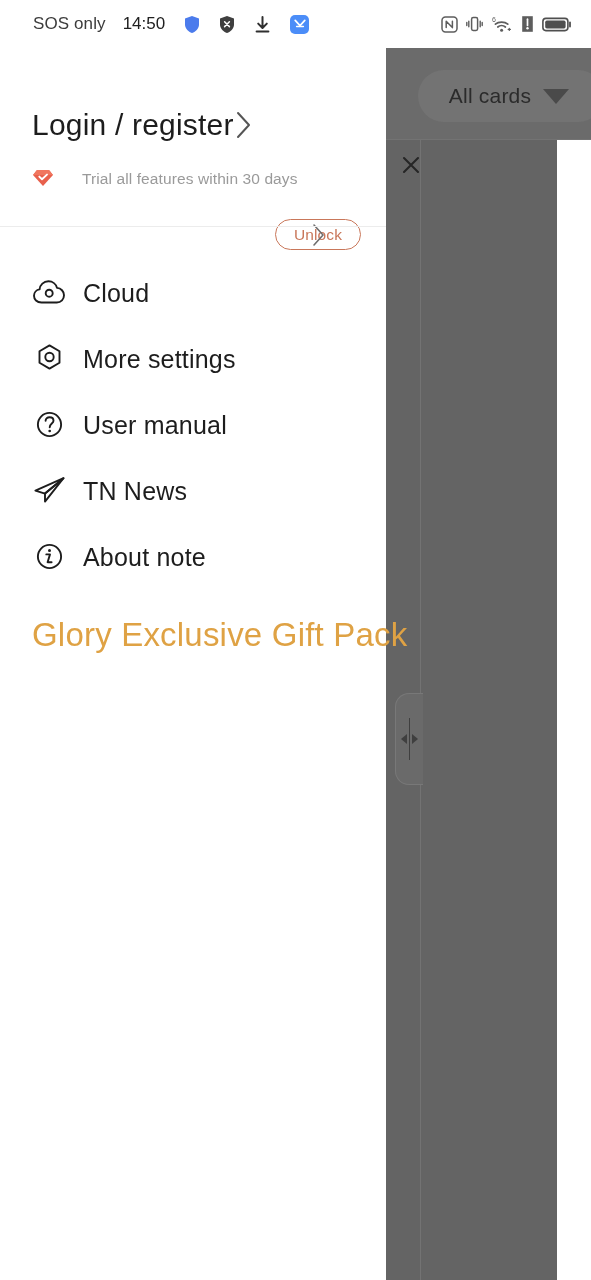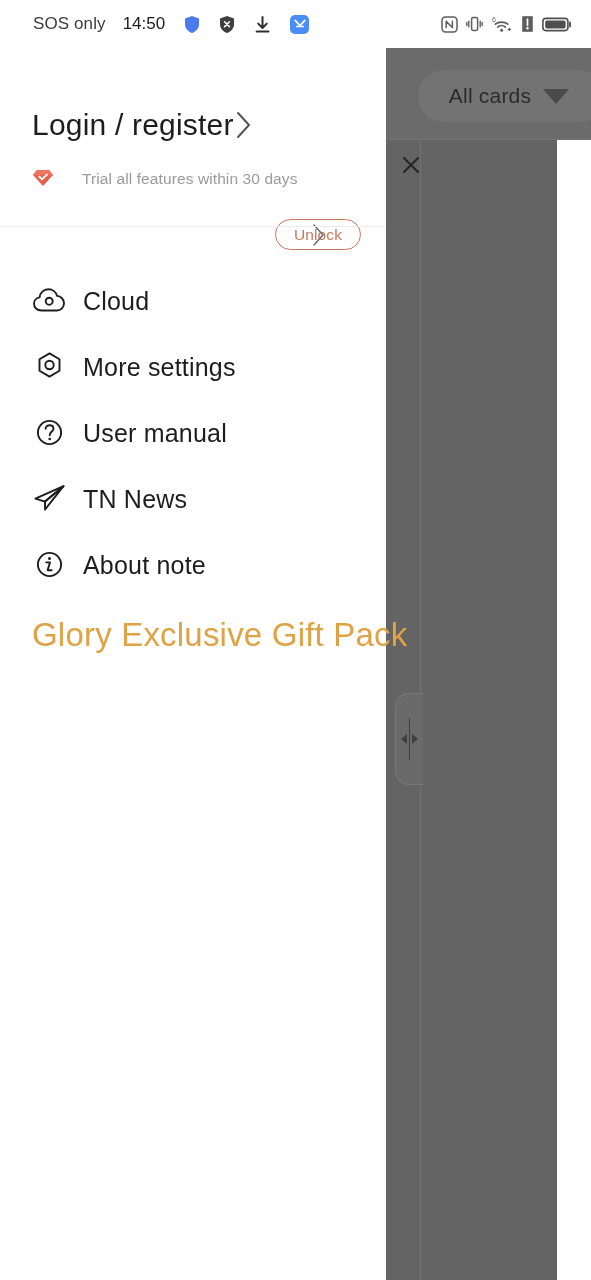--- a/index.html
+++ b/index.html
@@ -70,21 +70,21 @@
     color:#c9775a;font-size:15.5px;letter-spacing:.1px;
   }
   .unlock-chev{
     position:absolute;left:310px;top:174px;
   }
   .divider{
     position:absolute;left:0;top:226px;width:386px;height:1px;background:#ececec;
   }
 
   
-  .menu{position:absolute;left:0;top:232px;width:386px;}
+  .menu{position:absolute;left:0;top:224px;width:386px;}
   .menu-item{
     position:relative;height:66px;display:flex;align-items:center;
     padding-left:32px;box-sizing:border-box;
   }
   .menu-ico{
     width:38px;min-width:38px;display:flex;align-items:center;justify-content:flex-start;
   }
   .menu-label{
     font-size:25px;color:#1d1d1d;font-weight:400;letter-spacing:.2px;
     margin-left:13px;white-space:nowrap;

